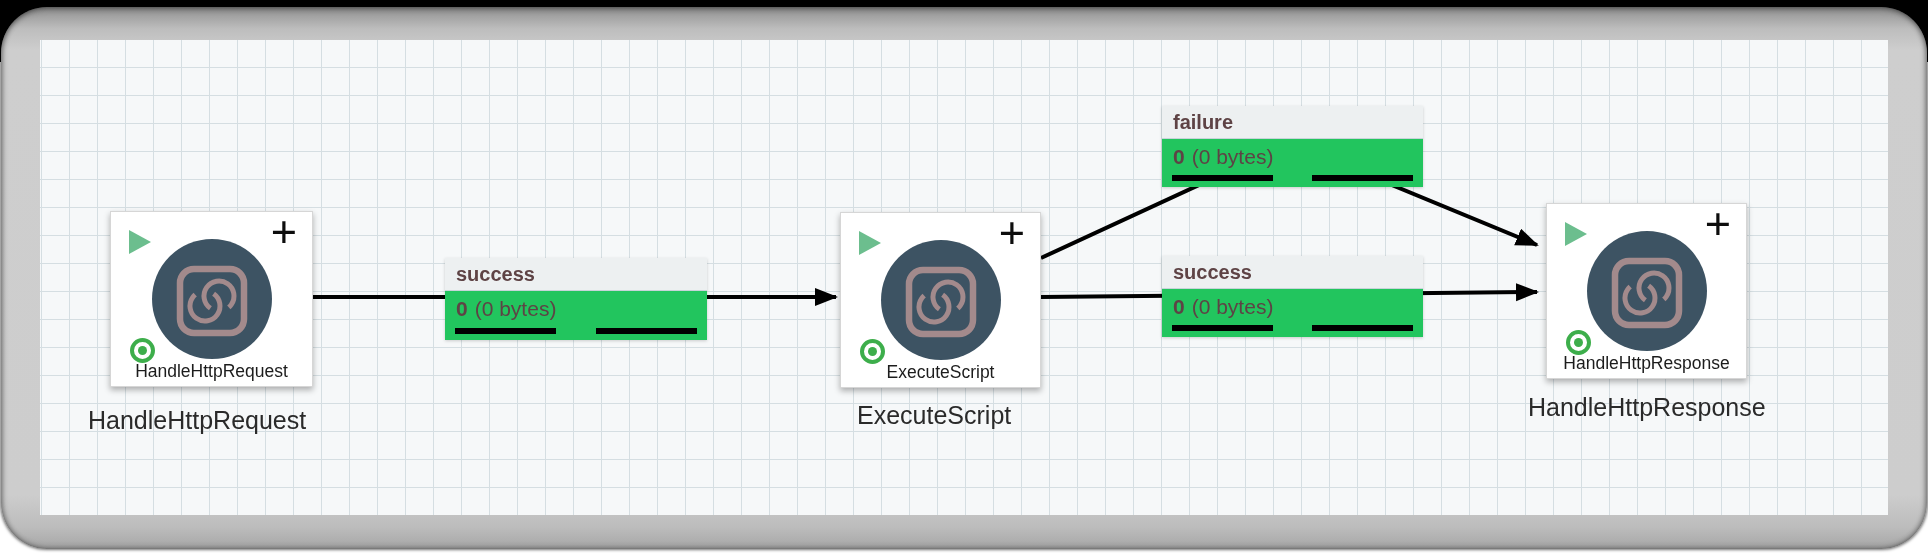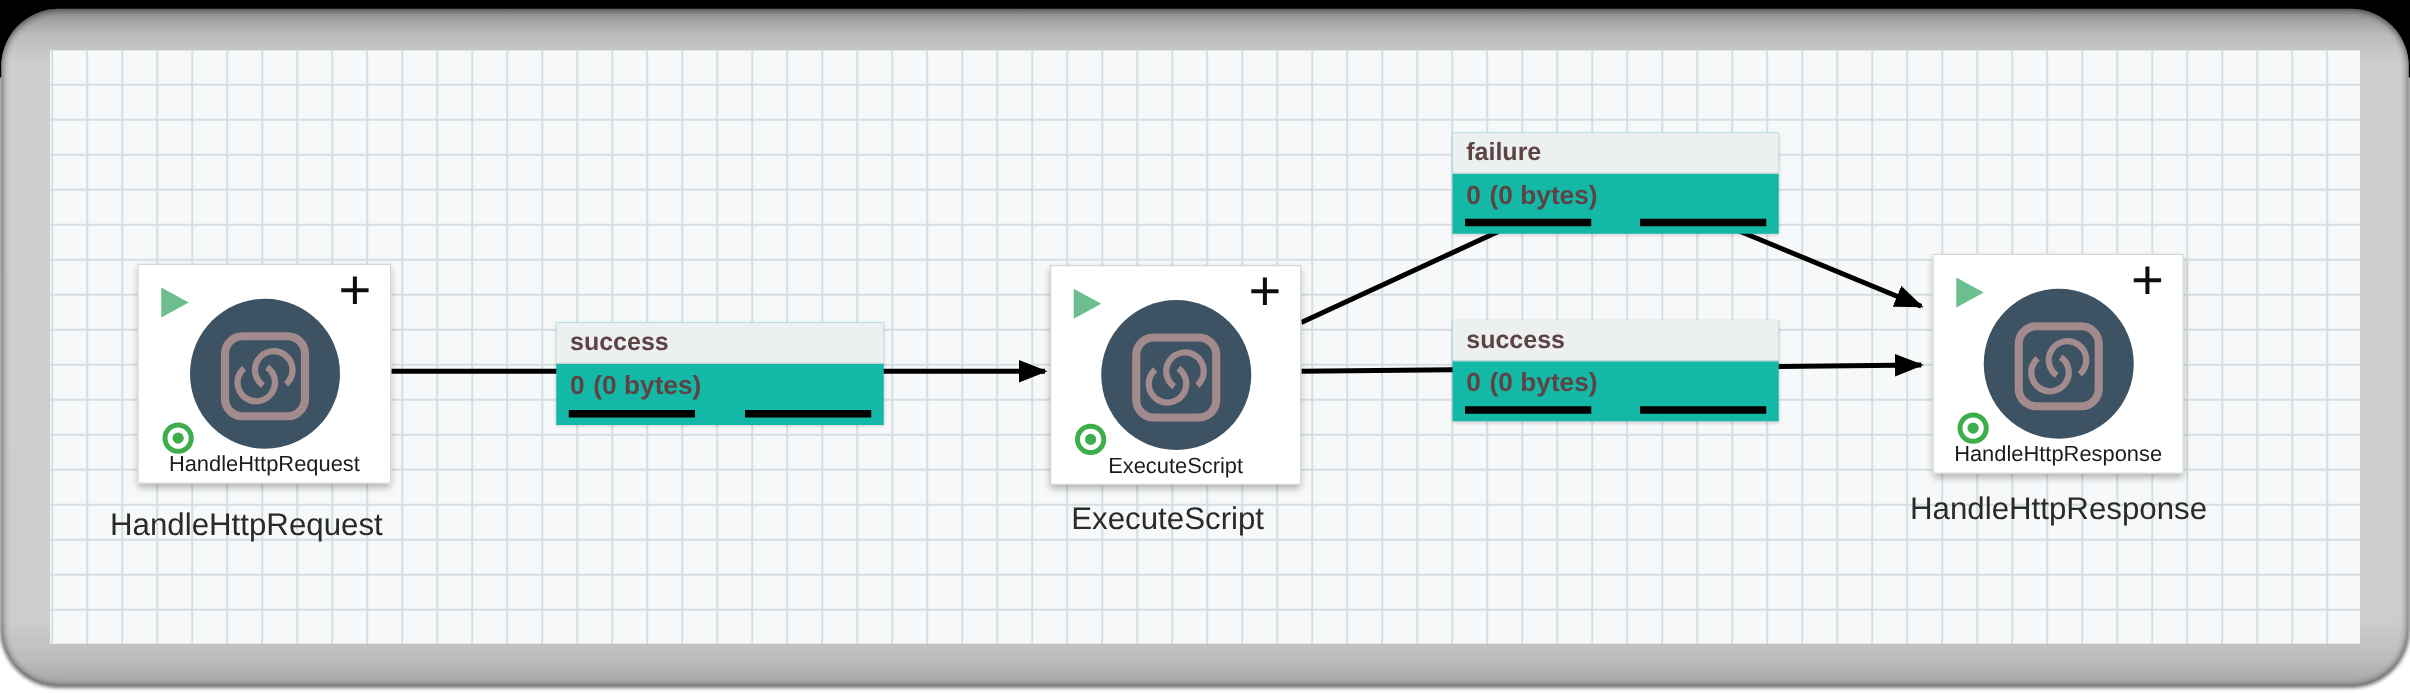--- a/index.html
+++ b/index.html
@@ -29,34 +29,34 @@
       linear-gradient(to right,  #d5dee2 1.5px, transparent 1.5px),
       linear-gradient(to bottom, #d5dee2 1.5px, transparent 1.5px);
     background-size:28px 28px;
     background-position:1px -1px;
   }
 
   .connections-layer { position:absolute; left:0; top:0; width:1928px; height:554px; z-index:2; }
 
   
   .conn-label {
-    position:absolute; z-index:3; background:#14b8a6;
+    position:absolute; z-index:3; background:#22c55e;
     box-shadow:0 1px 3px rgba(0,0,0,.18);
   }
   .conn-header {
     height:33px; background:#edf0f1; border-bottom:1.5px solid #c7d4d9;
     display:flex; align-items:center; padding:0 11px;
     font-size:20px; font-weight:bold; color:#5e4345;
   }
   .conn-body {
     display:flex; align-items:center; padding:6px 11px 0 11px;
     font-size:21px; color:#5e4345;
   }
   .conn-body .count { font-weight:bold; }
-  .conn-body .size { margin-left:7px; font-weight:bold; }
+  .conn-body .size { margin-left:7px; font-weight:normal; }
   .queue-bar { position:absolute; bottom:6px; height:6px; background:#000; }
   .queue-bar.left  { left:10px;  width:101px; }
   .queue-bar.right { right:10px; width:101px; }
 
   
   .processor {
     position:absolute; z-index:4; background:#ffffff;
     border:1px solid #d6d6d6;
     box-shadow:0 3px 6px rgba(0,0,0,.30);
   }

